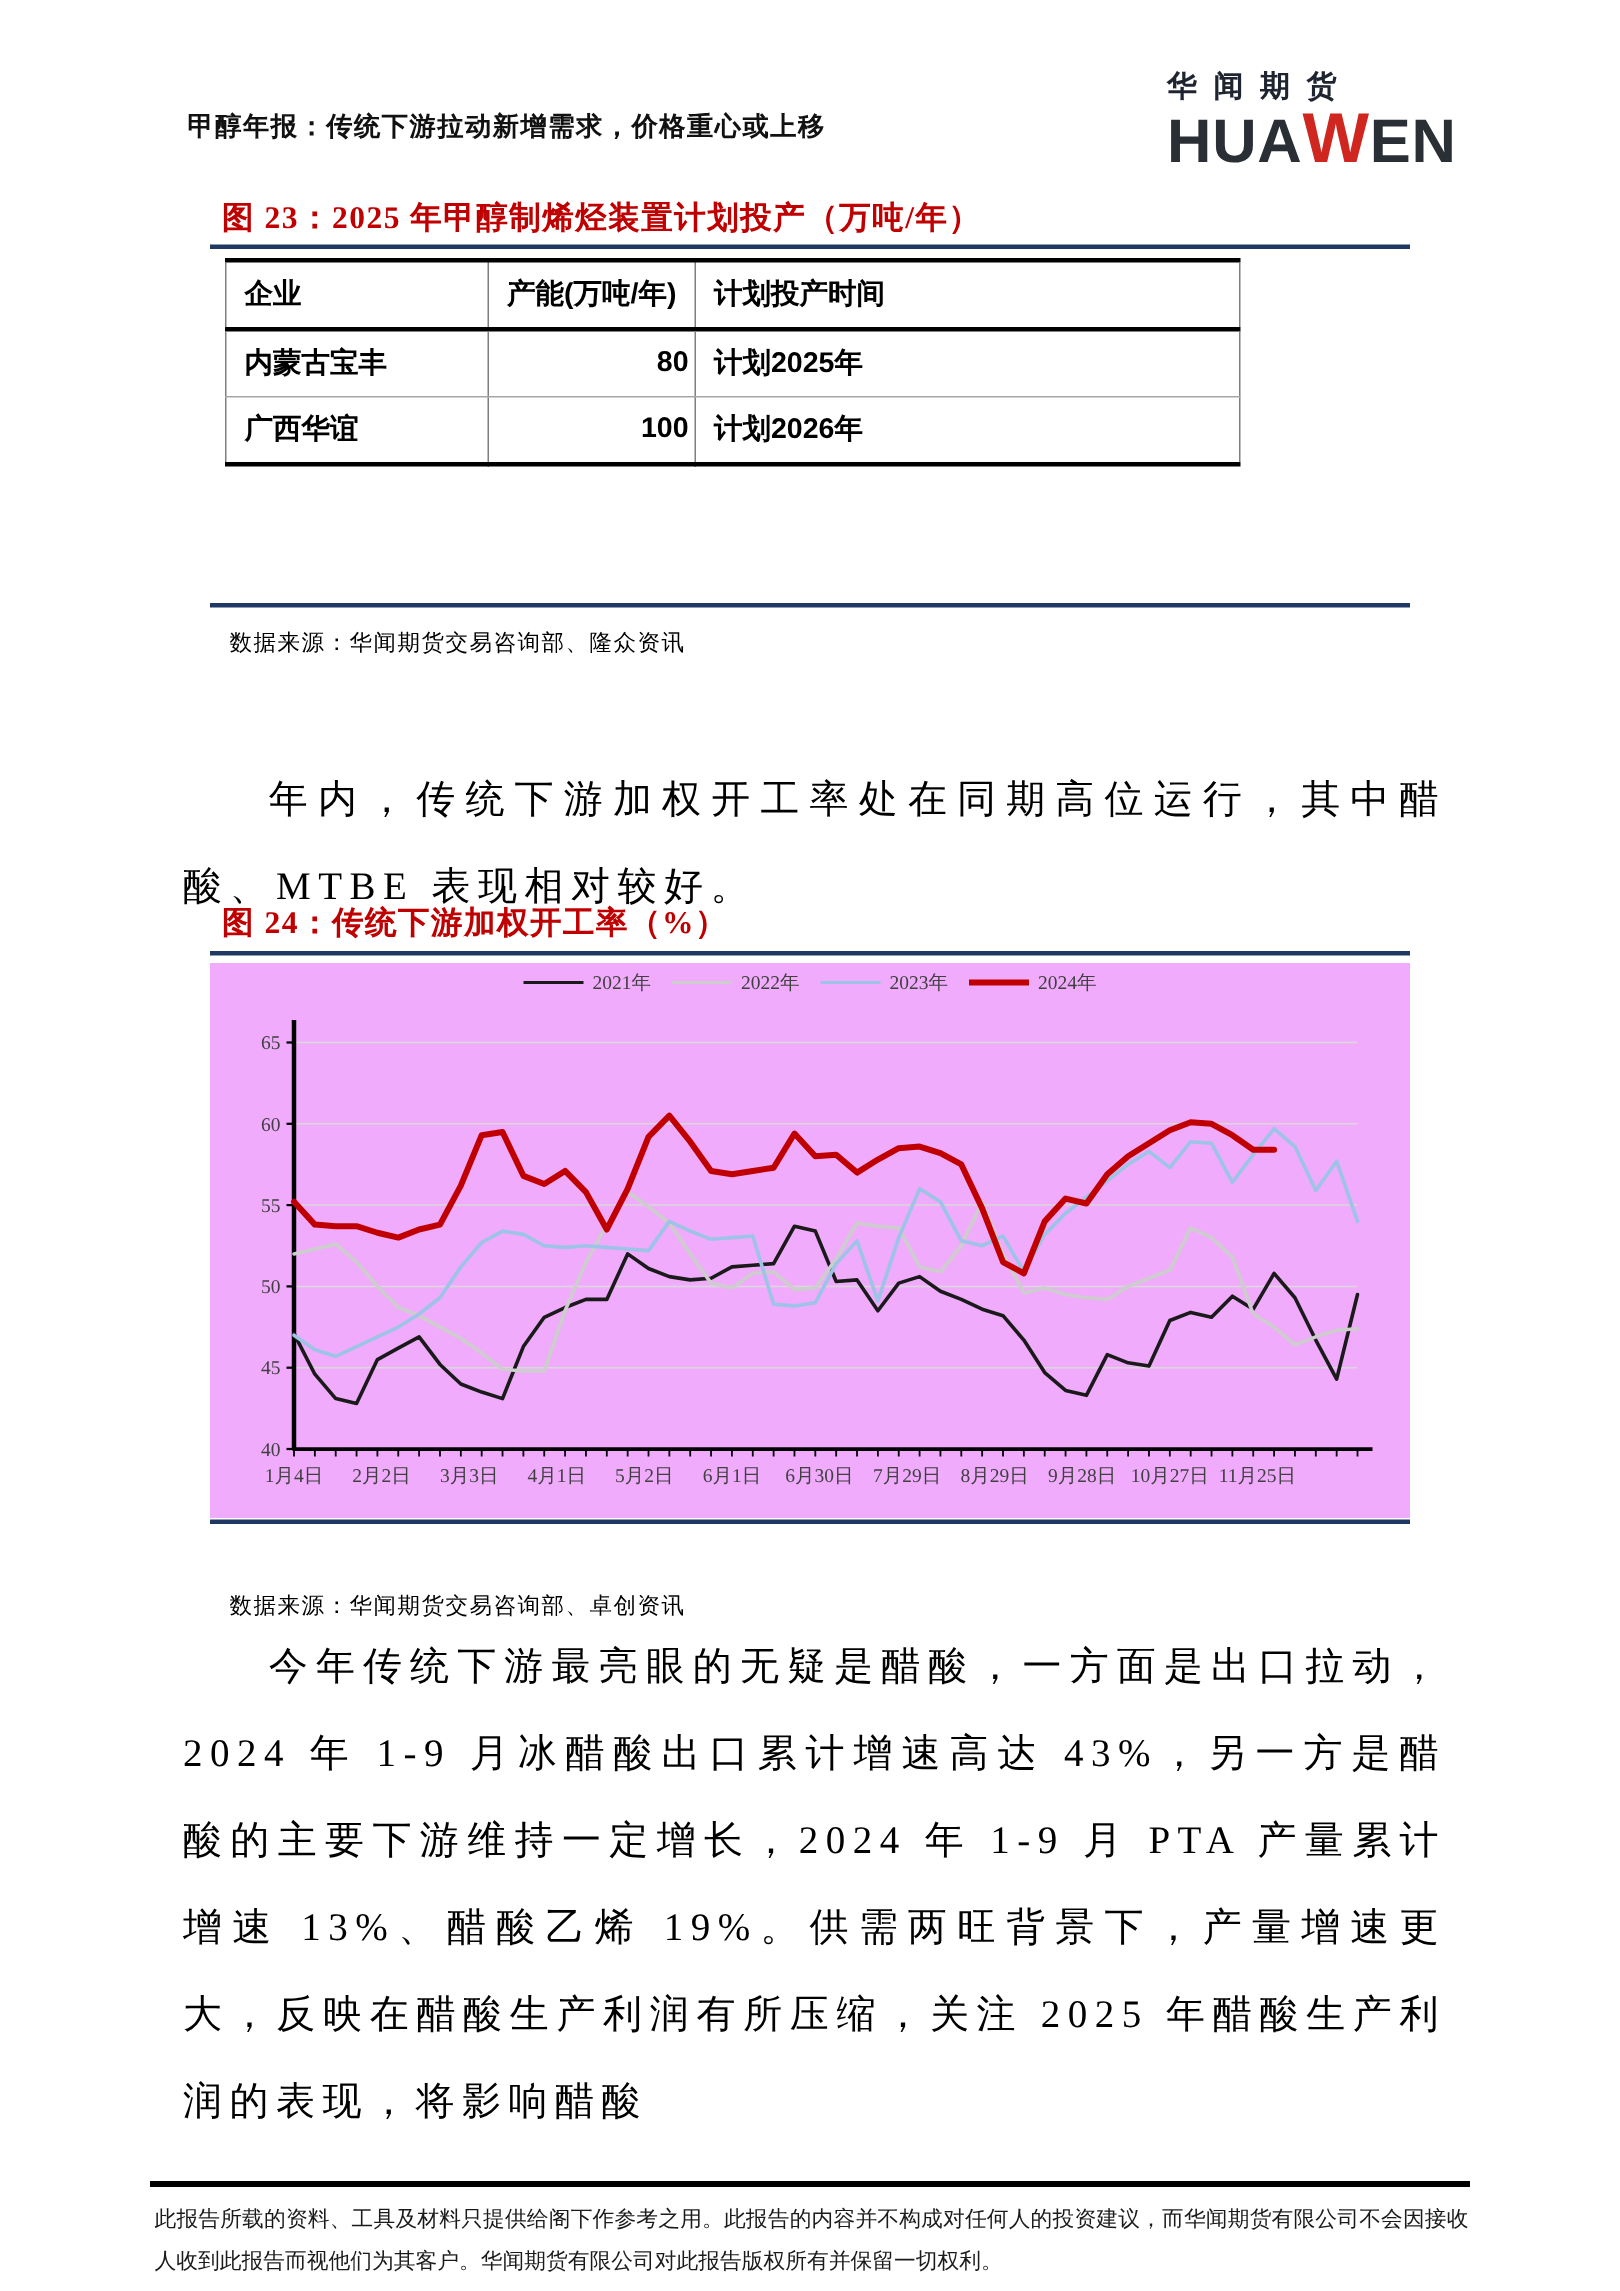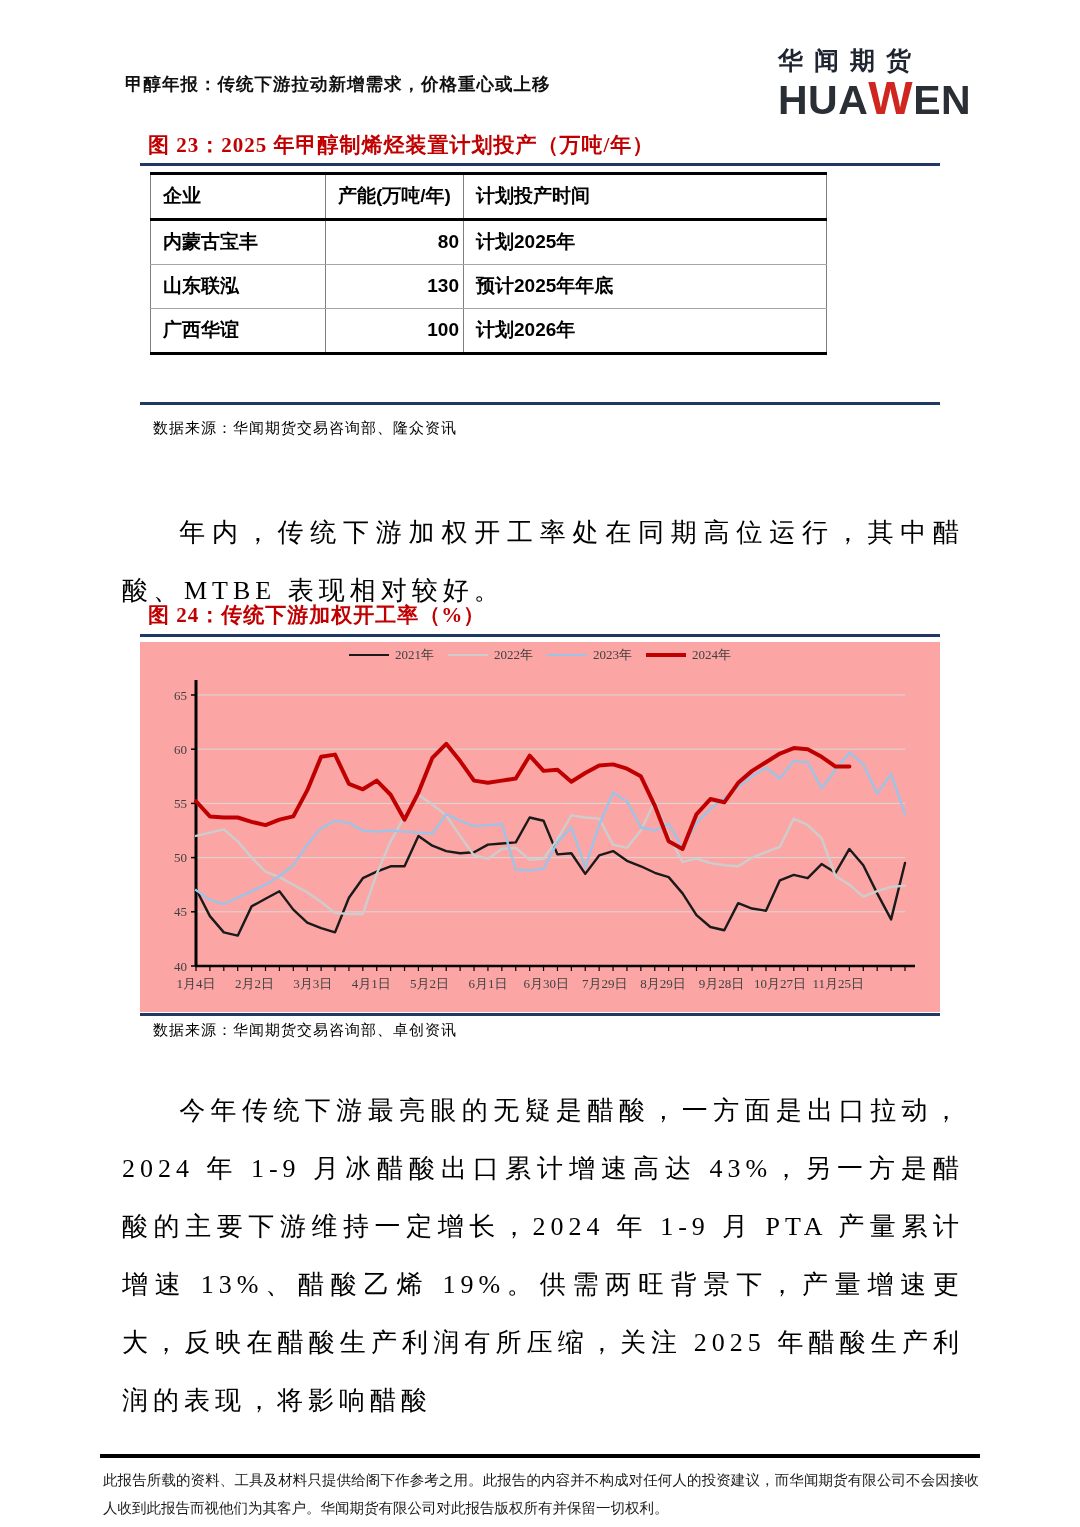--- a/index.html
+++ b/index.html
@@ -11,21 +11,21 @@
   }
   
   .report-title {
     position:absolute; left:125px; top:72px; width:620px;
     font-family:"Liberation Sans", sans-serif;
     font-size:17.5px; font-weight:bold; color:#111; letter-spacing:1px;
   }
   .logo { position:absolute; left:778px; top:44px; width:200px; }
   .logo-cn {
     font-family:"Liberation Sans", sans-serif;
-    font-size:25px; font-weight:bold; color:#1e2430; letter-spacing:11px;
+    font-size:20px; font-weight:bold; color:#1e2430; letter-spacing:11px;
     white-space:nowrap;
   }
   .logo-en {
     font-family:"Liberation Sans", sans-serif;
     font-size:41px; font-weight:900; color:#2a2e35; letter-spacing:0.5px;
     line-height:40px; margin-top:1px; white-space:nowrap;
   }
   .logo-en .red-w { color:#cf2620; font-size:47px; }
   
   .fig-title {
@@ -55,21 +55,21 @@
   .source-note {
     position:absolute; left:153px; font-size:15px; color:#000; letter-spacing:1px;
   }
   
   .body-para {
     position:absolute; left:122px; width:842px;
     font-size:26px; line-height:58px; letter-spacing:5px;
     text-align:justify; text-indent:2.2em; color:#000;
   }
   
-  .chart-block { position:absolute; left:140px; top:642px; width:800px; height:370px; background:#fca5a5; }
+  .chart-block { position:absolute; left:140px; top:642px; width:800px; height:370px; background:#f0abfc; }
   .chart-legend {
     display:flex; justify-content:center; align-items:center; gap:14px;
     height:26px; font-size:13px; color:#404040;
     font-family:"Liberation Serif", serif;
   }
   .legend-item { display:flex; align-items:center; gap:6px; }
   .legend-swatch { display:inline-block; width:40px; }
   .axlbl { font-size:13px; fill:#404040; font-family:"Liberation Serif", serif; }
   
   .footer-rule { position:absolute; left:100px; top:1454px; width:880px; height:4px; background:#000; }
@@ -103,25 +103,20 @@
           <th>企业</th>
           <th>产能(万吨/年)</th>
           <th>计划投产时间</th>
         </tr>
       </thead>
     <tbody>
         <tr>
           <td>内蒙古宝丰</td>
           <td class="num">80</td>
           <td>计划2025年</td>
-        </tr>
-        <tr>
-          <td>山东联泓</td>
-          <td class="num">130</td>
-          <td>预计2025年年底</td>
         </tr>
         <tr>
           <td>广西华谊</td>
           <td class="num">100</td>
           <td>计划2026年</td>
         </tr>
       </tbody>
   </table>
 </div>
 
@@ -237,18 +232,18 @@
       <text x="639.8823529411765" y="320" text-anchor="middle" class="axlbl">10月27日</text>
       <text x="698.2705882352942" y="320" text-anchor="middle" class="axlbl">11月25日</text>
       <polyline points="56,221.036 69.90196078431373,248.136 83.80392156862746,264.39599999999996 97.70588235294117,267.648 111.6078431372549,238.38 125.50980392156863,230.79199999999997 139.41176470588235,223.204 153.31372549019608,241.63199999999998 167.2156862745098,254.64 181.11764705882354,260.06 195.01960784313727,264.39599999999996 208.92156862745097,229.70800000000003 222.8235294117647,210.19599999999997 236.72549019607843,203.69199999999998 250.62745098039215,198.272 264.52941176470586,198.272 278.4313725490196,167.92000000000002 292.33333333333337,177.676 306.2352941176471,183.096 320.1372549019608,185.264 334.03921568627453,184.18 347.94117647058823,176.59199999999998 361.84313725490193,175.50800000000004 375.7450980392157,174.424 389.6470588235294,149.49199999999996 403.54901960784315,152.74400000000003 417.45098039215685,186.34800000000004 431.3529411764706,185.264 445.2549019607843,205.86 459.15686274509807,187.43199999999996 473.05882352941177,183.096 486.96078431372547,192.85199999999998 500.8627450980392,198.272 514.7647058823529,204.77599999999998 528.6666666666667,209.11199999999997 542.5686274509803,225.37199999999996 556.4705882352941,247.05199999999996 570.3725490196078,258.976 584.2745098039215,262.228 598.1764705882352,235.12800000000004 612.0784313725491,240.54800000000003 625.9803921568628,242.71599999999998 639.8823529411765,212.36400000000003 653.7843137254902,206.94400000000002 667.6862745098039,210.19599999999997 681.5882352941177,196.104 695.4901960784314,204.77599999999998 709.3921568627451,180.92800000000003 723.2941176470588,197.18800000000005 737.1960784313726,225.37199999999996 751.0980392156863,251.38800000000003 765,195.01999999999998" fill="none" stroke="#1a1a1a" stroke-width="2.4" stroke-linejoin="round" stroke-linecap="round"></polyline>
       <polyline points="56,167.92000000000002 69.90196078431373,164.66800000000003 83.80392156862746,161.416 97.70588235294117,173.33999999999997 111.6078431372549,189.6 125.50980392156863,203.69199999999998 139.41176470588235,209.11199999999997 153.31372549019608,216.7 167.2156862745098,224.288 181.11764705882354,234.044 195.01960784313727,244.88400000000001 208.92156862745097,245.96800000000002 222.8235294117647,245.96800000000002 236.72549019607843,205.86 250.62745098039215,173.33999999999997 264.52941176470586,148.40800000000002 278.4313725490196,126.72800000000004 292.33333333333337,136.484 306.2352941176471,147.324 320.1372549019608,167.92000000000002 334.03921568627453,187.43199999999996 347.94117647058823,190.68400000000003 361.84313725490193,180.92800000000003 375.7450980392157,179.84400000000002 389.6470588235294,191.76800000000003 403.54901960784315,190.68400000000003 417.45098039215685,171.17199999999997 431.3529411764706,147.324 445.2549019607843,149.49199999999996 459.15686274509807,150.576 473.05882352941177,176.59199999999998 486.96078431372547,179.84400000000002 500.8627450980392,162.5 514.7647058823529,133.23199999999997 528.6666666666667,167.92000000000002 542.5686274509803,193.93599999999998 556.4705882352941,190.68400000000003 570.3725490196078,195.01999999999998 584.2745098039215,197.18800000000005 598.1764705882352,198.272 612.0784313725491,189.6 625.9803921568628,184.18 639.8823529411765,178.76 653.7843137254902,150.576 667.6862745098039,157.07999999999998 681.5882352941177,170.08800000000002 695.4901960784314,208.02800000000002 709.3921568627451,216.7 723.2941176470588,228.62400000000002 737.1960784313726,223.204 751.0980392156863,218.86800000000005 765,217.78400000000002" fill="none" stroke="#cdcdcd" stroke-width="2.4" stroke-linejoin="round" stroke-linecap="round"></polyline>
       <polyline points="56,222.12 69.90196078431373,231.87599999999998 83.80392156862746,236.21199999999996 97.70588235294117,229.70800000000003 111.6078431372549,223.204 125.50980392156863,216.7 139.41176470588235,208.02800000000002 153.31372549019608,197.18800000000005 167.2156862745098,176.59199999999998 181.11764705882354,160.33199999999997 195.01960784313727,152.74400000000003 208.92156862745097,154.91199999999995 222.8235294117647,162.5 236.72549019607843,163.584 250.62745098039215,162.5 264.52941176470586,163.584 278.4313725490196,164.66800000000003 292.33333333333337,165.75199999999998 306.2352941176471,146.23999999999998 320.1372549019608,152.74400000000003 334.03921568627453,158.16400000000002 347.94117647058823,157.07999999999998 361.84313725490193,155.99599999999998 375.7450980392157,201.524 389.6470588235294,202.60800000000003 403.54901960784315,200.44 417.45098039215685,174.424 431.3529411764706,159.24800000000002 445.2549019607843,199.356 459.15686274509807,157.07999999999998 473.05882352941177,124.56 486.96078431372547,133.23199999999997 500.8627450980392,159.24800000000002 514.7647058823529,162.5 528.6666666666667,155.99599999999998 542.5686274509803,179.84400000000002 556.4705882352941,154.91199999999995 570.3725490196078,140.82000000000002 584.2745098039215,129.98 598.1764705882352,119.13999999999999 612.0784313725491,108.30000000000001 625.9803921568628,99.62800000000004 639.8823529411765,110.46800000000005 653.7843137254902,93.12400000000002 667.6862745098039,94.20800000000003 681.5882352941177,120.22400000000002 695.4901960784314,101.79599999999996 709.3921568627451,84.45199999999997 723.2941176470588,96.37599999999998 737.1960784313726,125.64400000000003 751.0980392156863,106.13199999999998 765,146.23999999999998" fill="none" stroke="#9dc3e6" stroke-width="2.4" stroke-linejoin="round" stroke-linecap="round"></polyline>
       <polyline points="56,133.23199999999997 69.90196078431373,148.40800000000002 83.80392156862746,149.49199999999996 97.70588235294117,149.49199999999996 111.6078431372549,153.82800000000003 125.50980392156863,157.07999999999998 139.41176470588235,151.66 153.31372549019608,148.40800000000002 167.2156862745098,122.39199999999997 181.11764705882354,88.78800000000001 195.01960784313727,86.62 208.92156862745097,115.888 222.8235294117647,121.30800000000002 236.72549019607843,112.636 250.62745098039215,126.72800000000004 264.52941176470586,151.66 278.4313725490196,124.56 292.33333333333337,89.87199999999996 306.2352941176471,75.78 320.1372549019608,93.12400000000002 334.03921568627453,112.636 347.94117647058823,114.80400000000003 361.84313725490193,112.636 375.7450980392157,110.46800000000005 389.6470588235294,87.70400000000004 403.54901960784315,102.88 417.45098039215685,101.79599999999996 431.3529411764706,113.72 445.2549019607843,105.04800000000003 459.15686274509807,97.46000000000001 473.05882352941177,96.37599999999998 486.96078431372547,100.71199999999999 500.8627450980392,108.30000000000001 514.7647058823529,137.56800000000004 528.6666666666667,173.33999999999997 542.5686274509803,180.92800000000003 556.4705882352941,146.23999999999998 570.3725490196078,131.064 584.2745098039215,134.31599999999997 598.1764705882352,114.80400000000003 612.0784313725491,102.88 625.9803921568628,94.20800000000003 639.8823529411765,85.536 653.7843137254902,80.11599999999999 667.6862745098039,81.19999999999999 681.5882352941177,88.78800000000001 695.4901960784314,98.54400000000001 709.3921568627451,98.54400000000001" fill="none" stroke="#c00000" stroke-width="4" stroke-linejoin="round" stroke-linecap="round"></polyline>
     </svg>
 </div>
 
 <div class="navy-rule" style="top:1013px; height:2.5px;"></div>
-<div class="source-note" style="top:1021px;">数据来源：华闻期货交易咨询部、卓创资讯</div>
+<div class="source-note" style="top:1061px;">数据来源：华闻期货交易咨询部、卓创资讯</div>
 
 <div class="body-para" style="top:1082px;">今年传统下游最亮眼的无疑是醋酸，一方面是出口拉动，2024 年 1-9 月冰醋酸出口累计增速高达 43%，另一方是醋酸的主要下游维持一定增长，2024 年 1-9 月 PTA 产量累计增速 13%、醋酸乙烯 19%。供需两旺背景下，产量增速更大，反映在醋酸生产利润有所压缩，关注 2025 年醋酸生产利润的表现，将影响醋酸</div>
 
 <div class="footer-rule"></div>
 <div class="footer-text">此报告所载的资料、工具及材料只提供给阁下作参考之用。此报告的内容并不构成对任何人的投资建议，而华闻期货有限公司不会因接收人收到此报告而视他们为其客户。华闻期货有限公司对此报告版权所有并保留一切权利。</div>
 
 </body></html>

